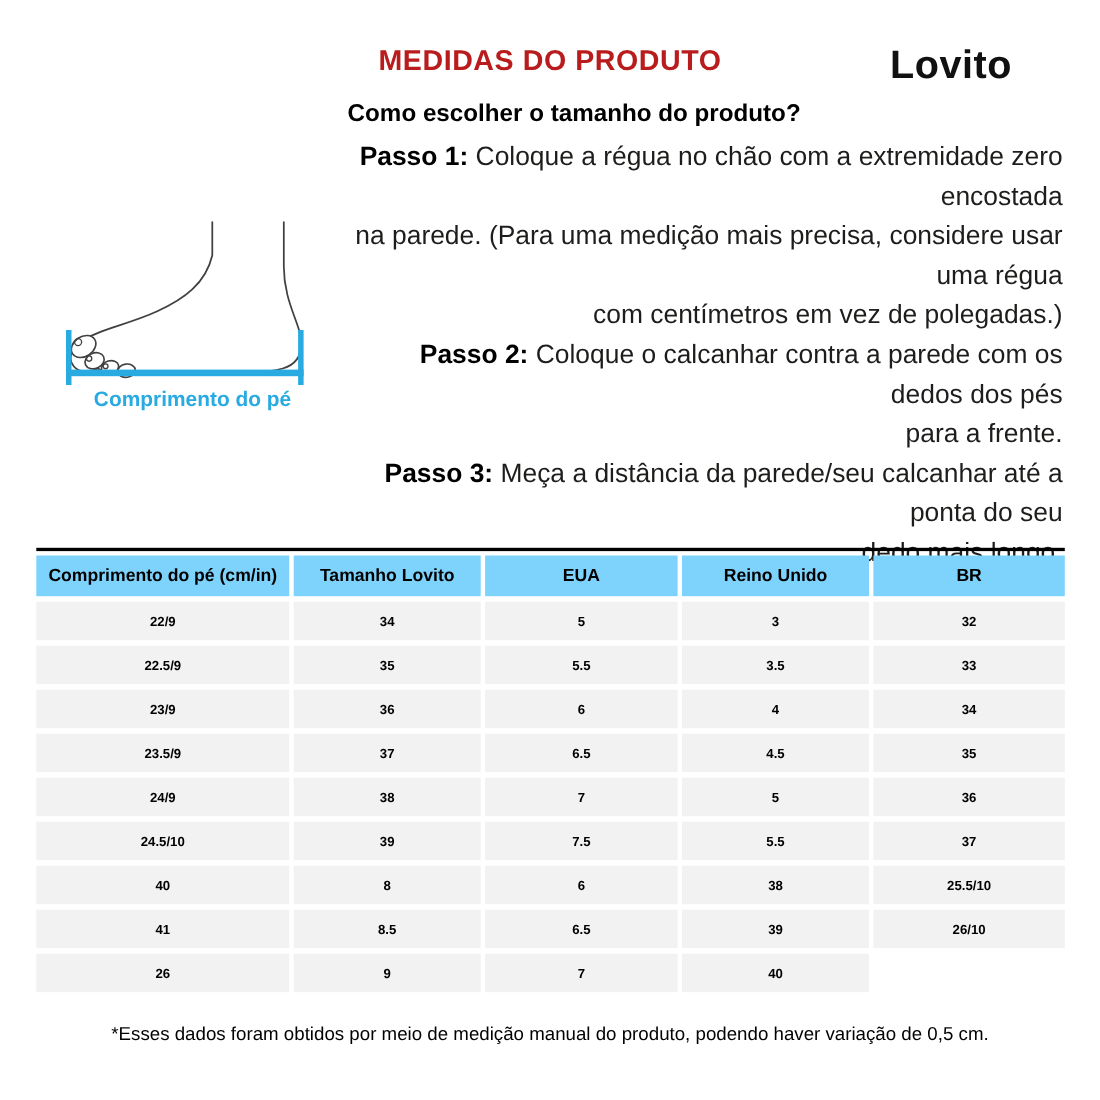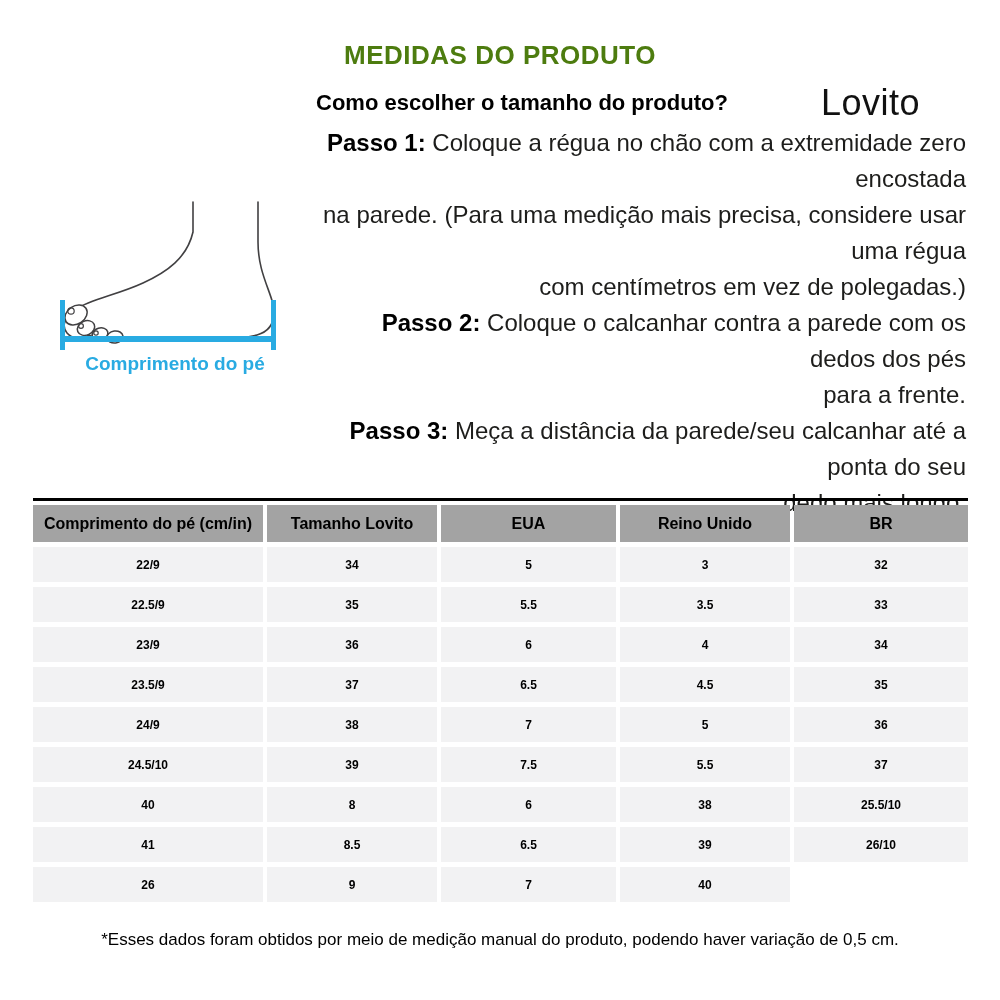--- a/index.html
+++ b/index.html
@@ -2,45 +2,45 @@
 <html><head>
 <meta charset="utf-8">
 <style>
   html,body{margin:0;padding:0;}
   body{
     width:1000px;height:1000px;position:relative;background:#ffffff;
     font-family:"Liberation Sans", sans-serif;color:#1d1d1b;overflow:hidden;
   }
   .page-title{
     position:absolute;top:40px;left:0;width:1000px;text-align:center;
-    font-size:26px;font-weight:800;letter-spacing:.5px;color:#4d7c0f;
+    font-size:26px;font-weight:800;letter-spacing:.5px;color:#b91c1c;
   }
   .brand{
     position:absolute;top:38px;right:80px;
-    font-size:36px;font-weight:400;color:#111;letter-spacing:.5px;margin-top:44px;
+    font-size:36px;font-weight:700;color:#111;letter-spacing:.5px;
   }
   .howto{position:absolute;left:316px;top:90px;width:650px;}
   .howto-heading{font-size:22px;font-weight:800;color:#000;margin:0 0 9px 0;}
   .step,.note{font-size:24px;line-height:36px;margin:0;color:#1d1d1b;text-align:right;}
   .step b,.note b{color:#000;}
   .pre{white-space:pre-wrap;}
   .foot-fig{position:absolute;left:55px;top:190px;width:240px;height:190px;}
   .foot-fig svg{display:block;}
   .measure-label{
     position:absolute;left:0;top:163px;width:240px;text-align:center;
     font-size:19px;font-weight:700;
   }
   .size-table{position:absolute;left:33px;top:498px;width:935px;}
   .top-rule{height:3px;background:#000;}
   .grid{
     display:grid;grid-template-columns:230px 170px 175px 170px 174px;
     column-gap:4px;row-gap:5px;margin-top:4px;
   }
   .hcell{
-    background:#a3a3a3;height:37px;display:flex;align-items:center;justify-content:center;
+    background:#7dd3fc;height:37px;display:flex;align-items:center;justify-content:center;
     font-size:16px;font-weight:700;color:#000;
   }
   .cell{
     background:#f2f2f3;height:35px;display:flex;align-items:center;justify-content:center;
     font-size:12px;font-weight:700;color:#000;
   }
   .footer-note{
     position:absolute;left:0;top:930px;width:1000px;text-align:center;
     font-size:17px;font-weight:400;color:#000;
   }

